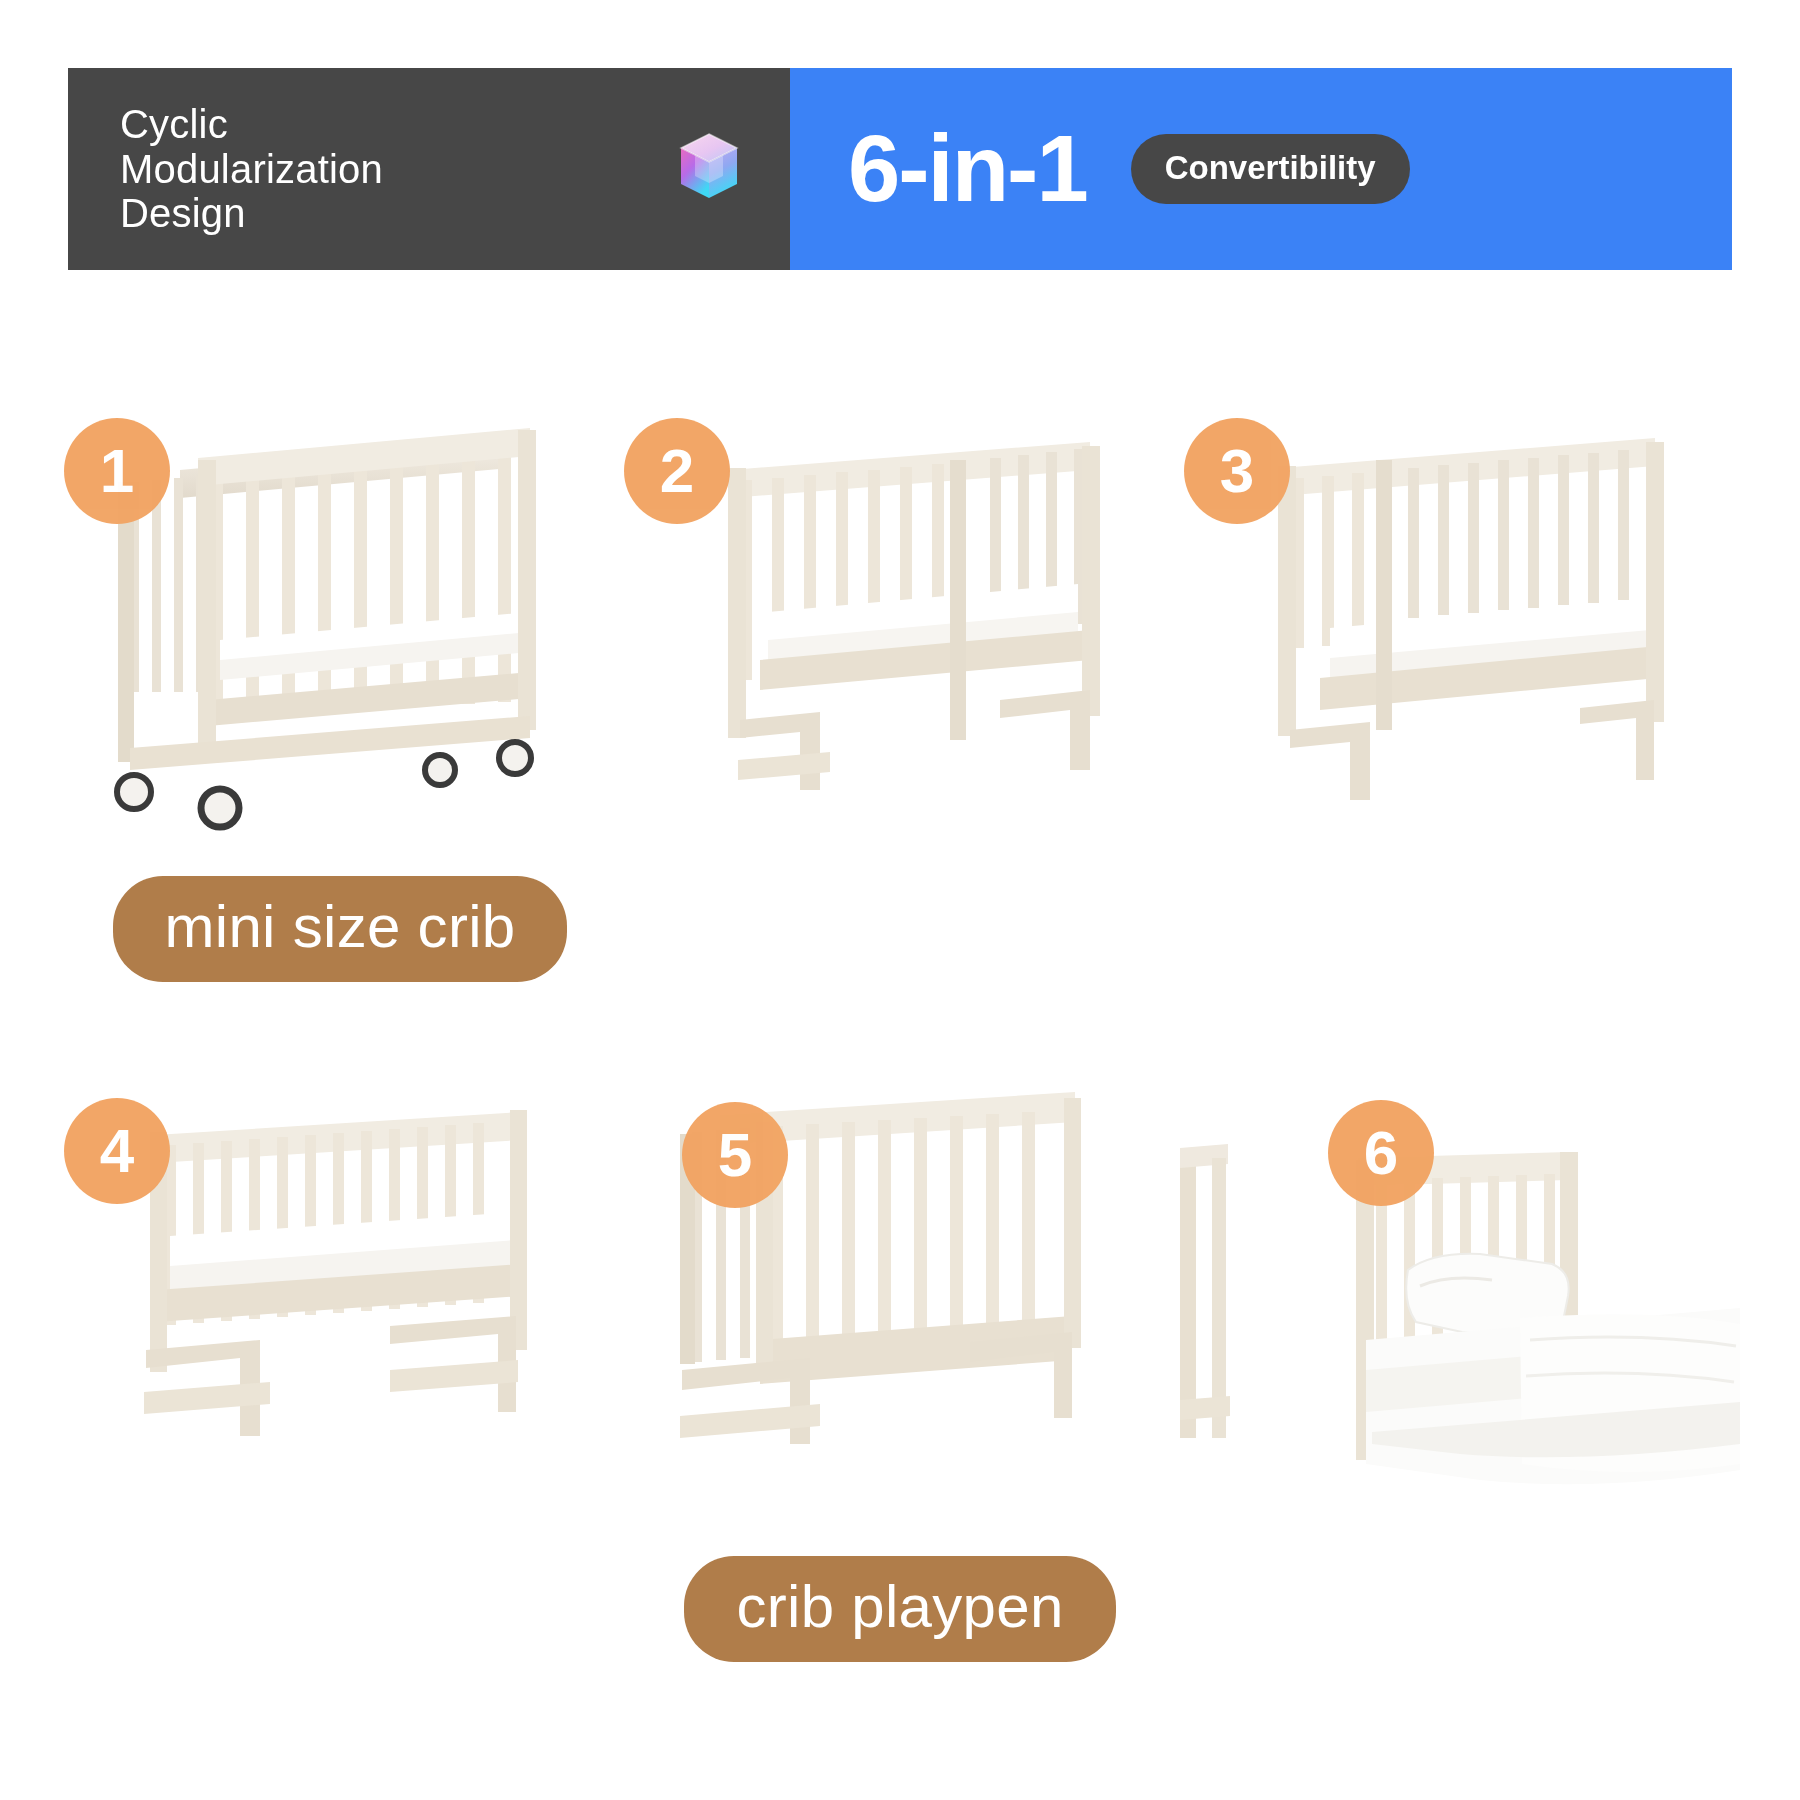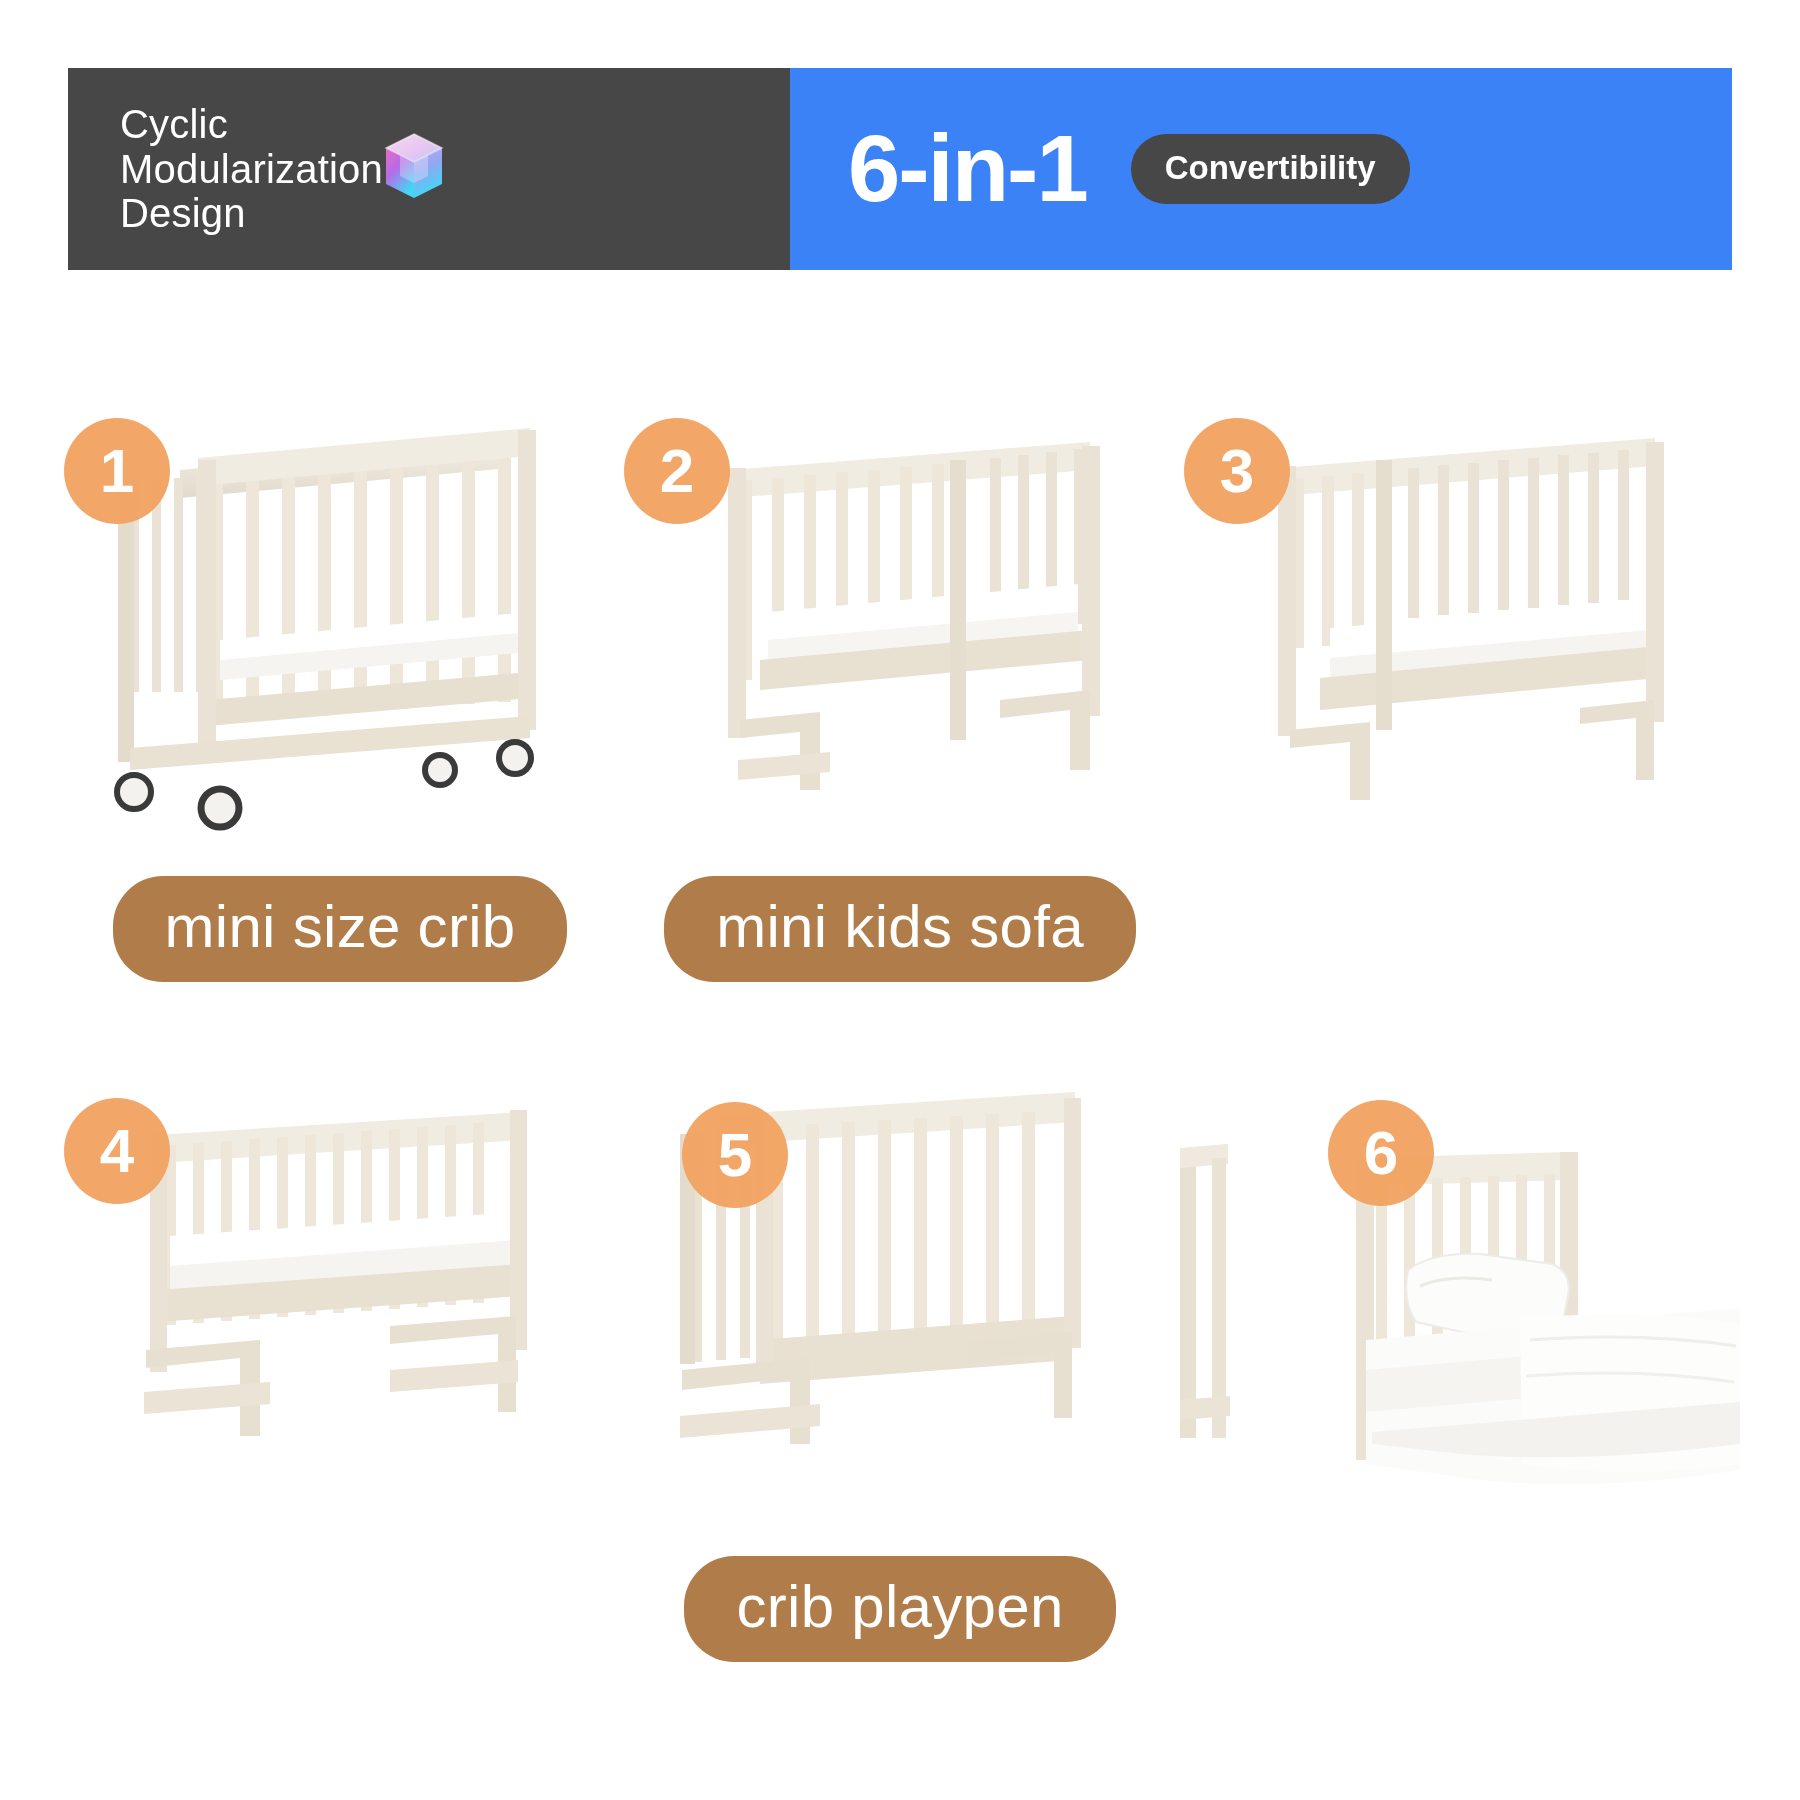--- a/index.html
+++ b/index.html
@@ -12,21 +12,21 @@
   .page { position: relative; width: 1800px; height: 1800px; background: #fff; }
 
   
   .header {
     position: absolute; left: 68px; top: 68px;
     width: 1664px; height: 202px;
     display: flex; align-items: stretch;
   }
   .header-left {
     width: 722px; background: #474747;
-    display: flex; align-items: center; 
+    display: flex; align-items: center; justify-content: space-between;
     padding: 0 50px 0 52px;
   }
   .header-title {
     color: #ffffff; font-size: 40px; line-height: 1.12;
     font-weight: 400; letter-spacing: .2px; white-space: pre-line;
   }
   .cube-icon { width: 62px; height: 74px; flex: 0 0 auto; display: block; }
 
   .header-right {
     flex: 1; background: #3b82f6;
@@ -207,21 +207,20 @@
             <rect x="330" y="100" width="16" height="280" fill="#E5DDCE"></rect>
             <rect x="462" y="86" width="18" height="270" fill="#EAE3D5"></rect>
 
             <polygon points="120,360 200,352 200,430 180,430 180,372 120,378" fill="#E7DFD0"></polygon>
             <polygon points="380,340 470,330 470,410 450,410 450,350 380,358" fill="#E7DFD0"></polygon>
             <polygon points="118,400 210,392 210,412 118,420" fill="#EBE4D6"></polygon>
           </svg>
         </div>
         <div class="num-badge">2</div>
       </div>
-      <div class="label-pill">mini kids sofa</div>
     </div>
 
     <div class="cell c3">
       <div class="photo-wrap">
         <div class="photo">
           <svg viewBox="0 0 560 510" xmlns="http://www.w3.org/2000/svg">
             <polygon points="100,108 475,78 475,106 100,136" fill="#F1ECE2"></polygon>
             <g fill="#EDE6D9">
               <rect x="112" y="118" width="12" height="170"></rect>
                 <rect x="142" y="116" width="12" height="170"></rect>

